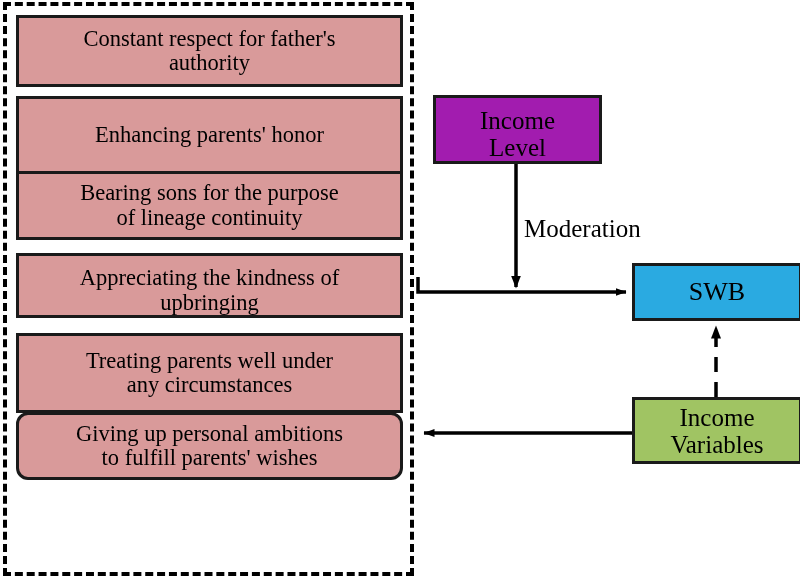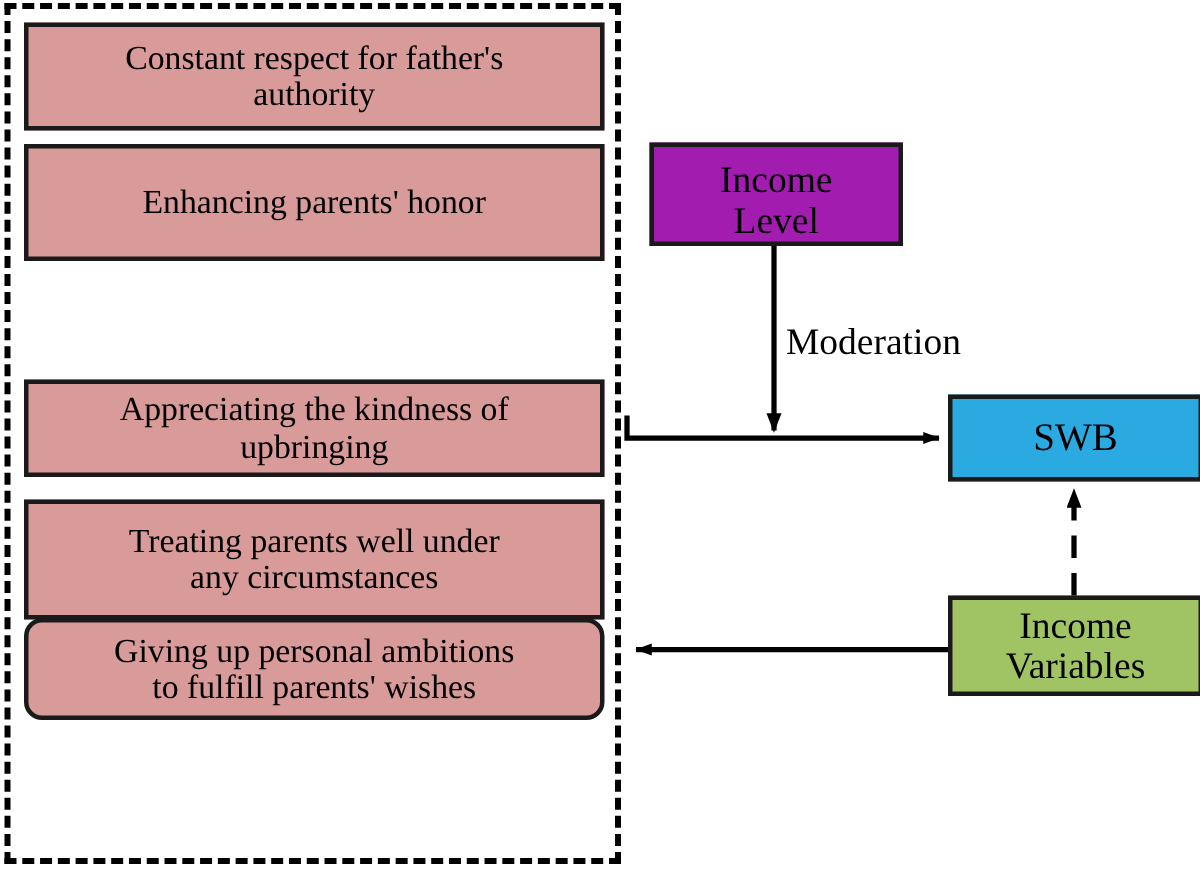--- a/index.html
+++ b/index.html
@@ -114,22 +114,26 @@
 
   <div class="node item-box" style="top:15px;  height:72px;">
     <span class="node-label">Constant respect for father's
 authority</span>
   </div>
 
   <div class="node item-box" style="top:96px;  height:78px;">
     <span class="node-label">Enhancing parents' honor</span>
   </div>
 
+  <div class="node item-box" style="top:171px; height:69px;">
+    <span class="node-label">Bearing sons for the purpose
+of lineage continuity</span>
+  </div>
 
-  <div class="node item-box" style="top:253px; height:65px;">
+  <div class="node item-box" style="top:253px; height:65px;align-items:flex-end;">
     <span class="node-label">Appreciating the kindness of
 upbringing</span>
   </div>
 
   <div class="node item-box" style="top:333px; height:80px;">
     <span class="node-label">Treating parents well under
 any circumstances</span>
   </div>
 
   <div class="node item-box" style="top:412px; height:68px;border-radius:12px;">

